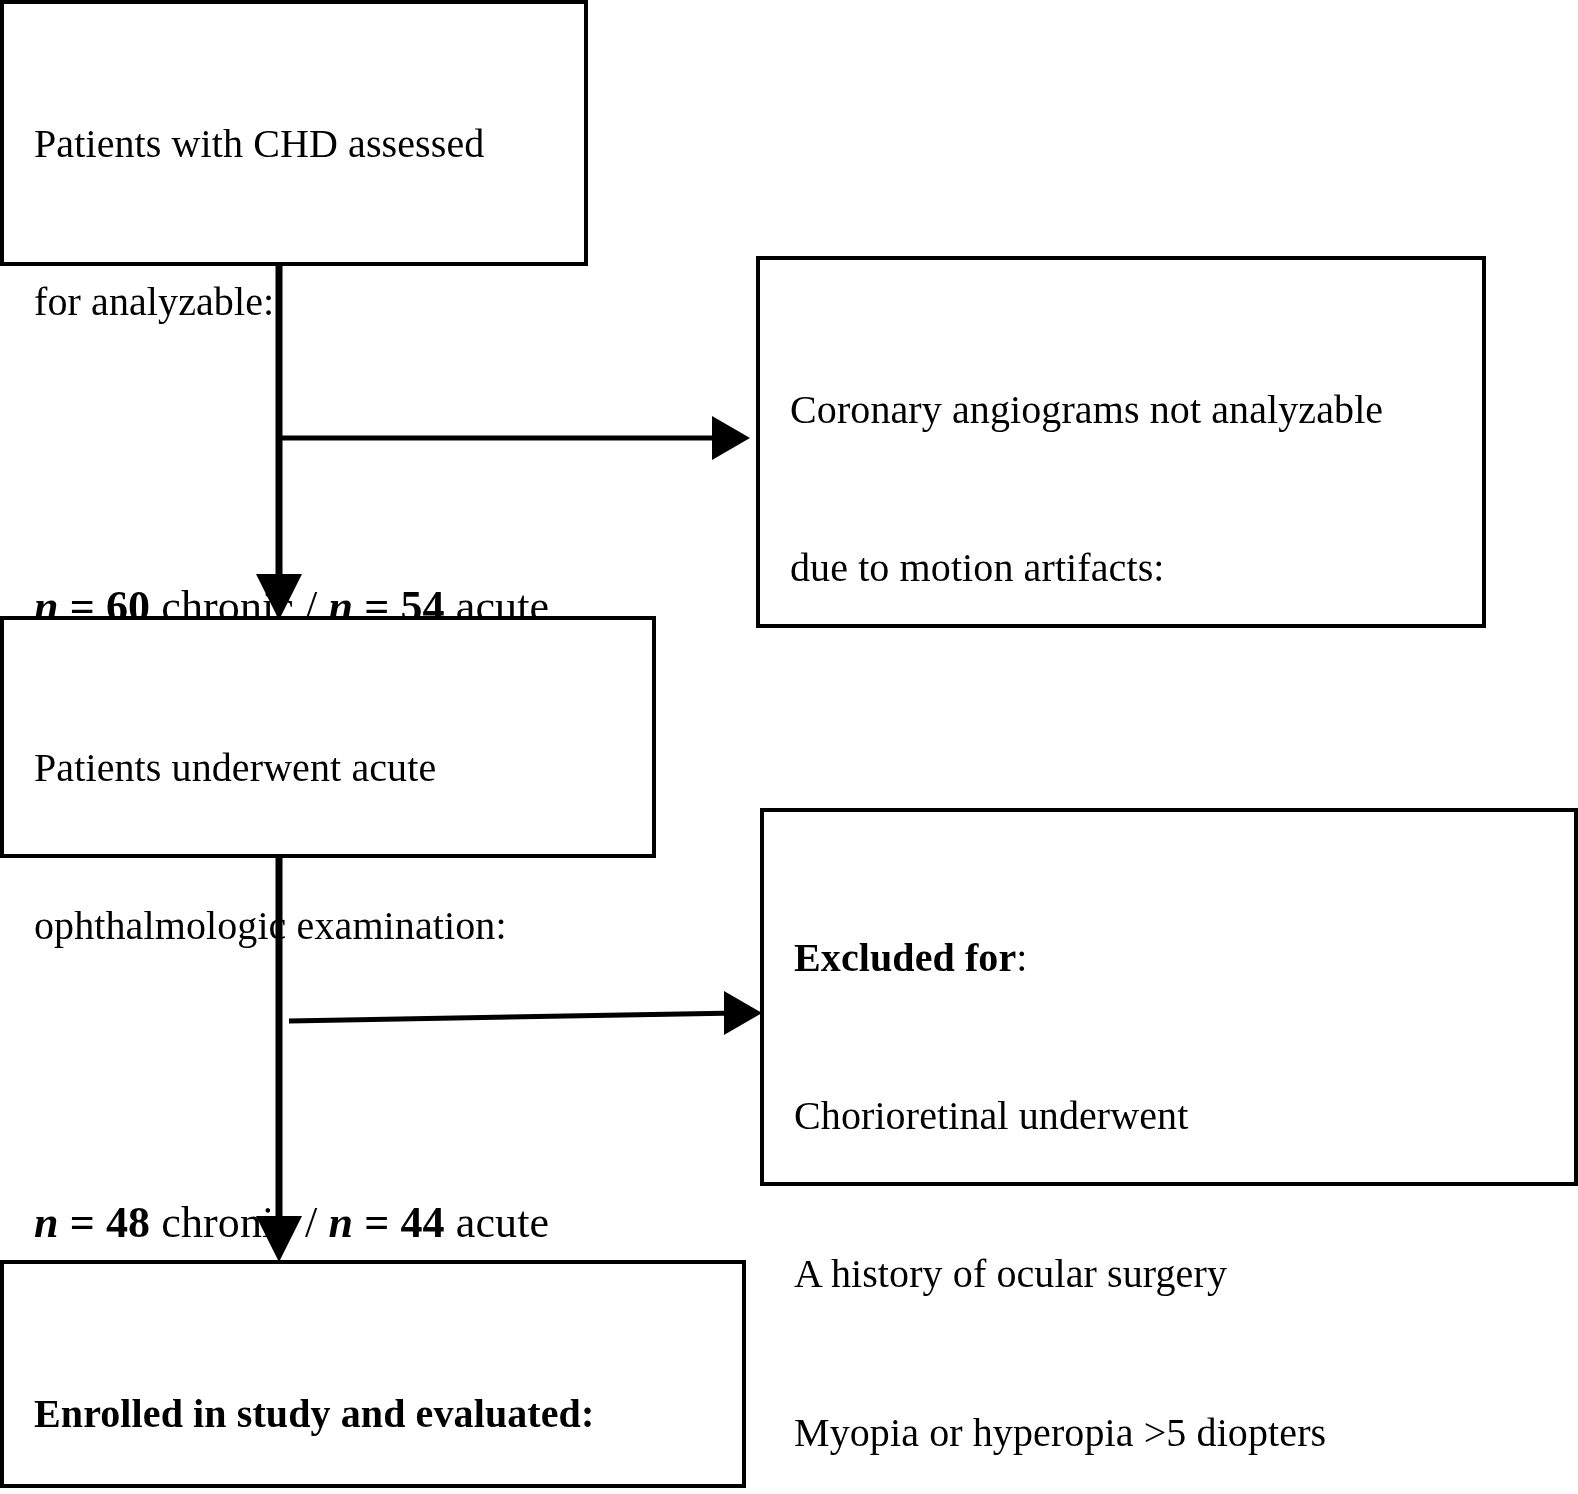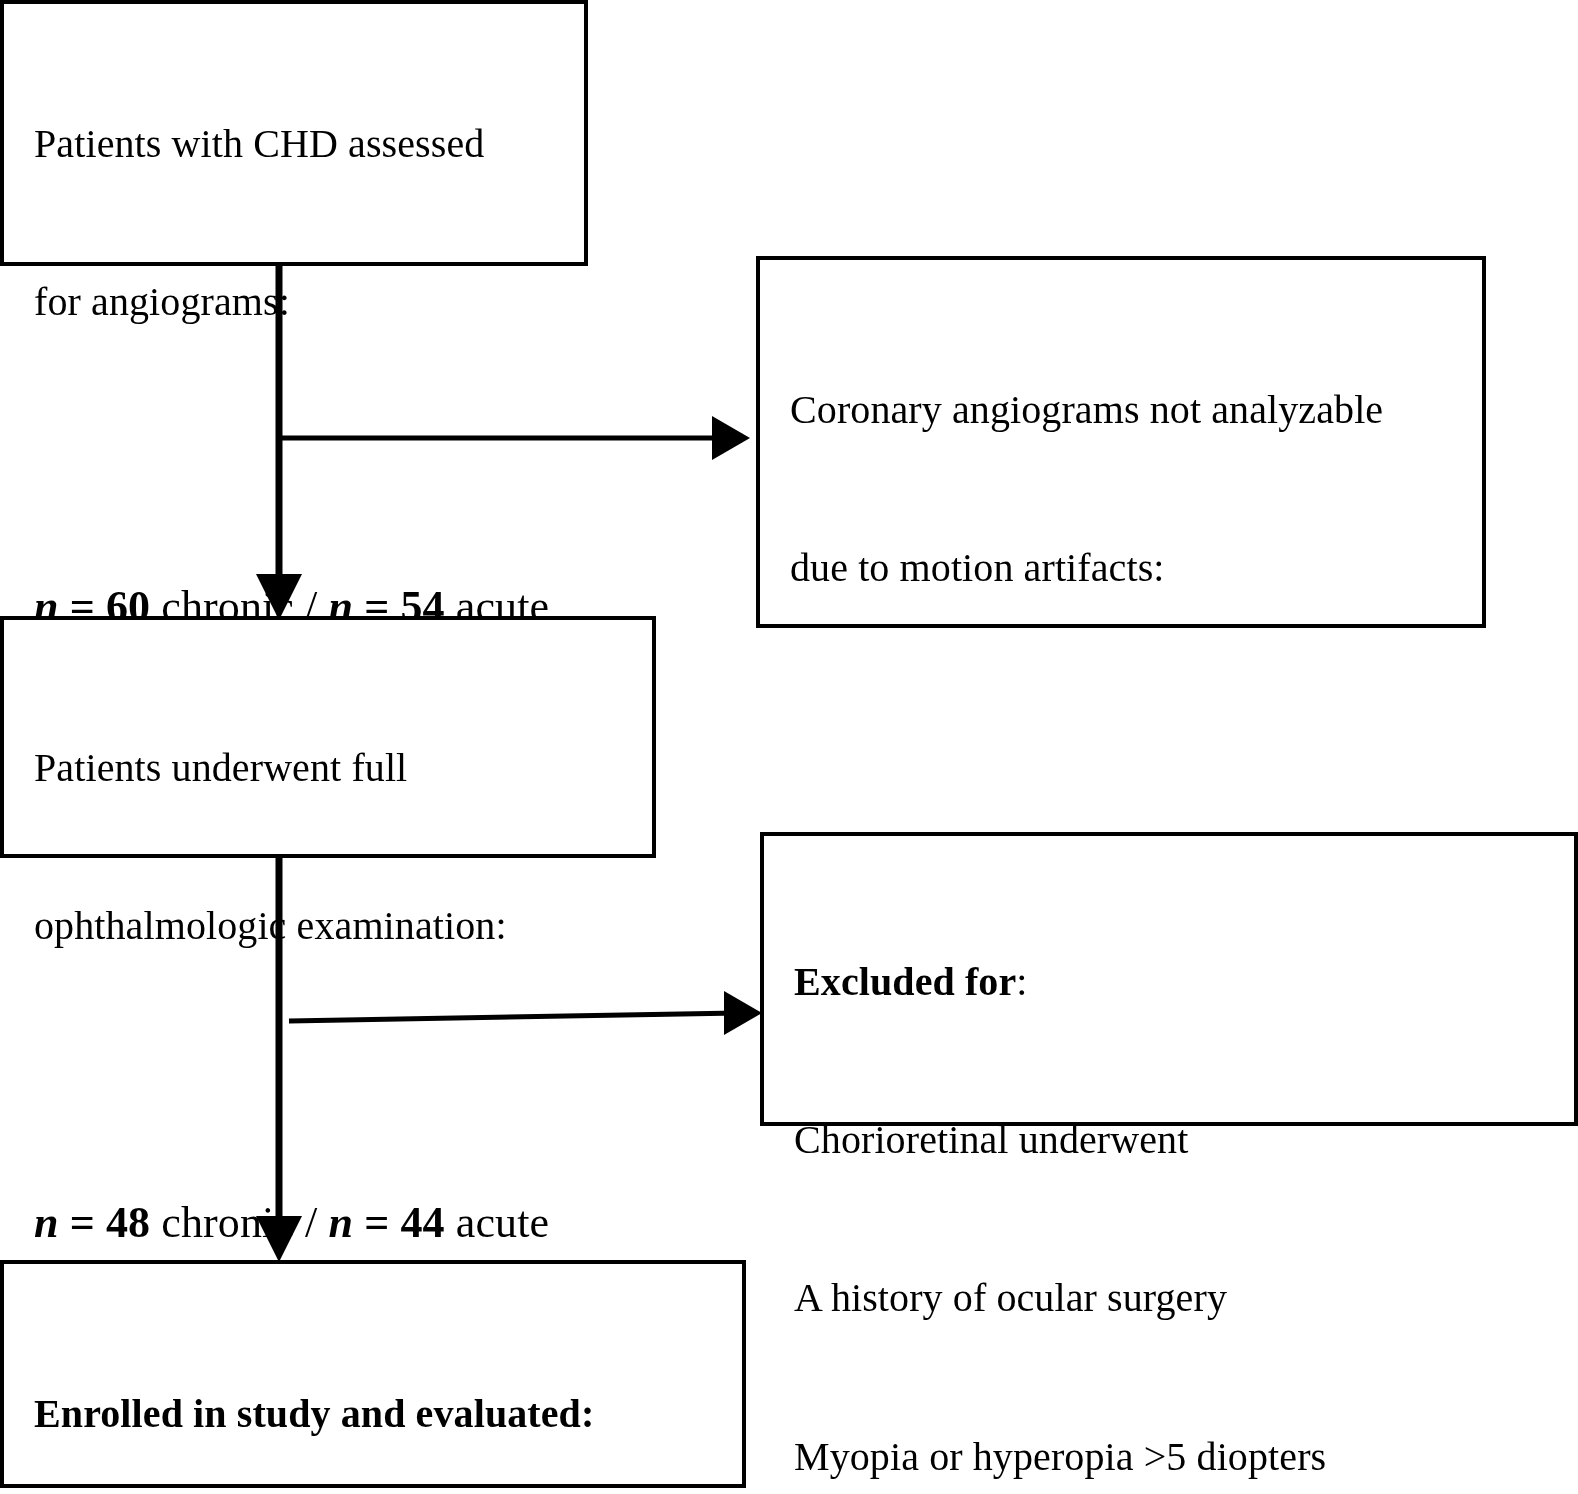--- a/index.html
+++ b/index.html
@@ -38,21 +38,21 @@
   }
   .n-line .nv { font-style: italic; font-weight: bold; }
   .n-line .eq { font-weight: bold; }
   .n-line .num { font-weight: bold; }
   .bold-head { font-weight: bold; }
 
   
   #box-eligibility { left: 0px;   top: 0px;    width: 588px; height: 266px; }
   #box-angiograms  { left: 748px; top: 256px;  width: 730px; height: 372px; margin-left: 8px; }
   #box-exam        { left: 0px;   top: 616px;  width: 656px; height: 242px; }
-  #box-excluded    { left: 760px; top: 832px;  width: 818px; height: 294px; }
+  #box-excluded    { left: 760px; top: 808px;  width: 818px; height: 378px; }
   #box-enrolled    { left: 0px;   top: 1260px; width: 746px; height: 228px; }
 
   
   #connectors {
     position: absolute;
     left: 0; top: 0;
     width: 1578px;
     height: 1494px;
     pointer-events: none;
   }
@@ -83,39 +83,39 @@
     <line x1="279" y1="858" x2="279" y2="1238" stroke="#000000" stroke-width="7"></line>
     <polygon points="279,1262 256,1216 302,1216" fill="#000000"></polygon>
 
     <line x1="289" y1="1021" x2="738" y2="1013" stroke="#000000" stroke-width="5"></line>
     <polygon points="762,1013 724,991 724,1035" fill="#000000"></polygon>
   </svg>
 
   <div class="flow-box" id="box-eligibility">
     <div class="box-text t1">
       <div>Patients with CHD assessed</div>
-      <div>for angiograms:</div>
+      <div>for analyzable:</div>
       <span class="spacer-line"></span>
       <div class="n-line"><span class="nv">n</span> <span class="eq">=</span> <span class="num">60</span> <span>chronic</span> <span>/</span> <span class="nv">n</span> <span class="eq">=</span> <span class="num">54</span> <span>acute</span></div>
     </div>
   </div>
 
   <div class="flow-box" id="box-angiograms">
     <div class="box-text t2">
       <div>Coronary angiograms not analyzable</div>
       <div>due to motion artifacts:</div>
       <span class="spacer-line"></span>
       <div>Declined to participate:</div>
       <div class="n-line"><span class="nv">n</span> <span class="eq">=</span> <span class="num">5</span> <span>chronic</span> <span>/</span> <span class="nv">n</span> <span class="eq">=</span> <span class="num">2</span> <span>acute</span></div>
     </div>
   </div>
 
   <div class="flow-box" id="box-exam">
     <div class="box-text t3">
-      <div>Patients underwent full</div>
+      <div>Patients underwent acute</div>
       <div>ophthalmologic examination:</div>
       <span class="spacer-line-sm"></span>
       <div class="n-line"><span class="nv">n</span> <span class="eq">=</span> <span class="num">48</span> <span>chronic</span> <span>/</span> <span class="nv">n</span> <span class="eq">=</span> <span class="num">44</span> <span>acute</span></div>
     </div>
   </div>
 
   <div class="flow-box" id="box-excluded">
     <div class="box-text t4">
       <div><span class="bold-head">Excluded for</span><span>:</span></div>
       <div>Chorioretinal underwent</div>

